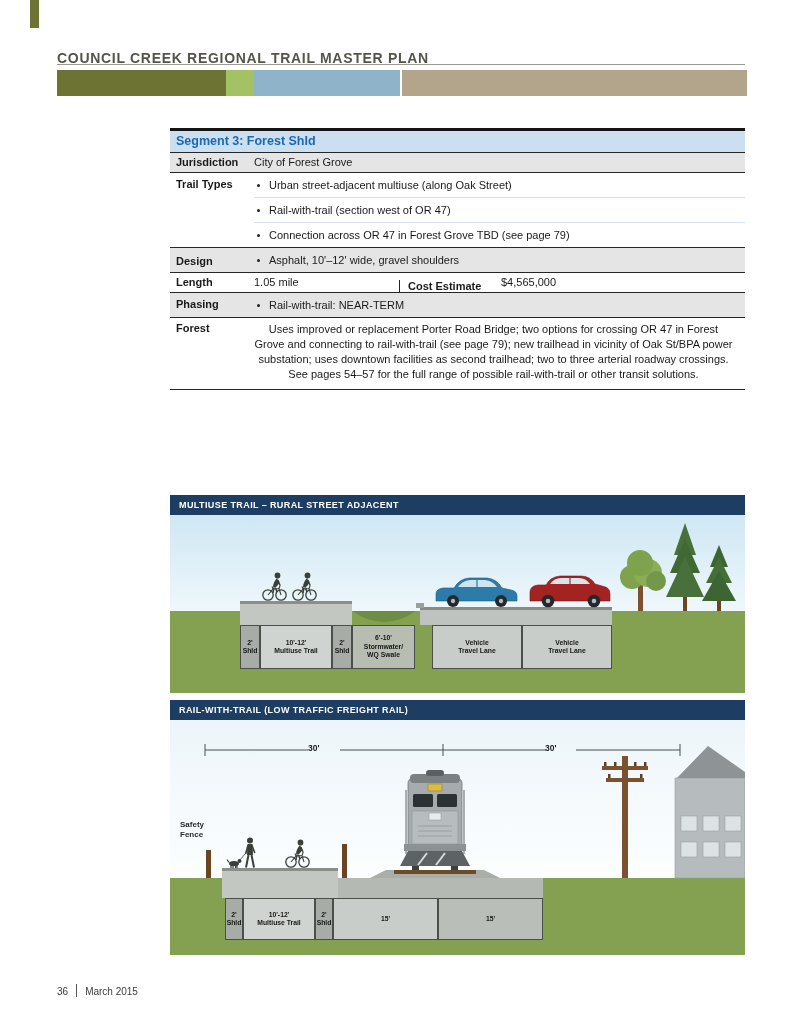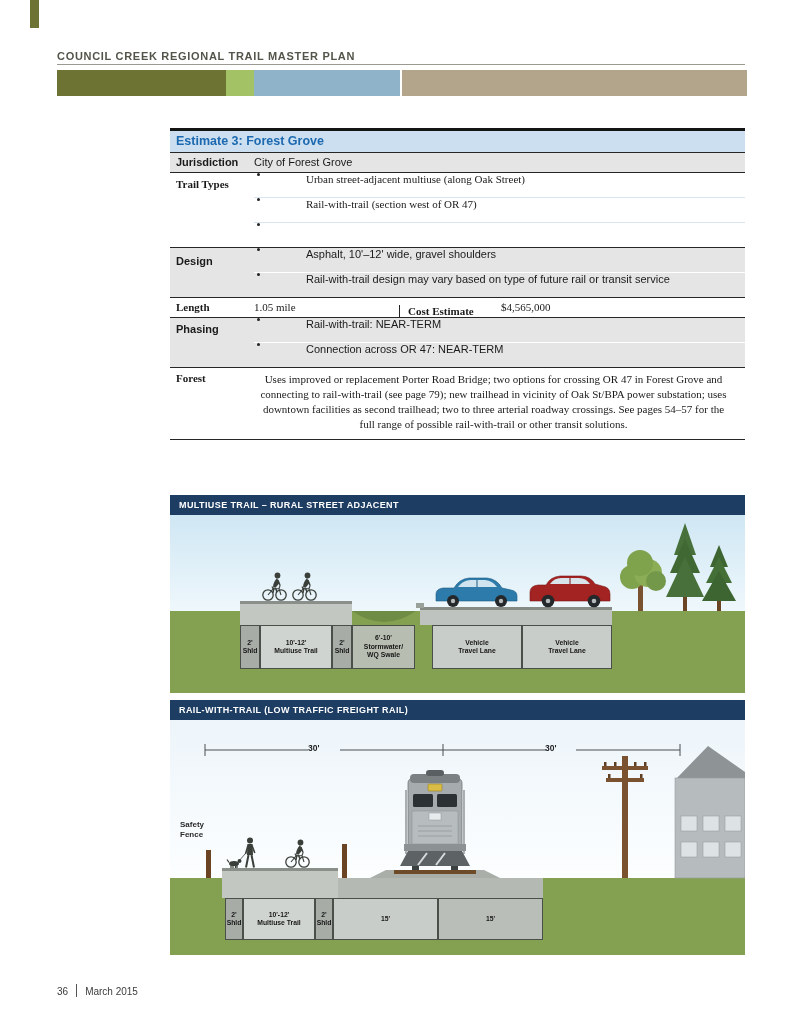--- a/index.html
+++ b/index.html
@@ -2,43 +2,43 @@
 <html><head>
 <meta charset="utf-8">
 <style>
   html,body{margin:0;padding:0;}
   body{
     width:800px;height:1035px;position:relative;background:#ffffff;
     font-family:"Liberation Sans", sans-serif;color:#1a1a1a;overflow:hidden;
   }
   
   .corner-tab{position:absolute;left:30px;top:0;width:9px;height:28px;background:#6d7433;}
-  .doc-title{position:absolute;left:57px;top:50px;font-size:11px;font-weight:bold;
+  .doc-title{position:absolute;left:57px;top:50px;font-size:14px;font-weight:bold;
     letter-spacing:.7px;color:#55544a;}
   .header-rule{position:absolute;left:57px;top:64px;width:688px;height:1px;background:#9a9a92;}
   .color-band{position:absolute;left:57px;top:70px;height:26px;display:flex;}
   .color-band .seg{height:100%;}
   .seg.olive{width:169px;background:#6d7433;}
   .seg.lime{width:28px;background:#a3c266;}
   .seg.blue{width:146px;background:#8fb3c9;}
   .seg.gapw{width:2px;background:#ffffff;}
   .seg.tan{width:345px;background:#b2a58c;}
   
   .seg-table{position:absolute;left:170px;top:128px;width:575px;
     border-top:3px solid #141414;border-bottom:1px solid #262626;font-size:11px;}
   .t-title{height:21px;line-height:21px;padding-left:6px;background:#cbdff0;
     color:#1c69b0;font-weight:bold;font-size:12.5px;}
   .t-row{display:flex;border-top:1px solid #262626;}
   .bg-blue{background:#e5e5e5;}
-  .bg-white{background:#ffffff;font-family:Liberation Serif, serif;}
+  .bg-white{background:#ffffff;}
   .t-label{width:84px;flex:none;font-weight:bold;padding-left:6px;box-sizing:border-box;}
   .r-simple{height:19px;align-items:center;}
   .r-simple .t-label,.r-simple .t-value{line-height:19px;}
   .t-cell{flex:1;}
-  .b-row{display:flex;height:24px;gap:37px;}
+  .b-row{display:flex;align-items:center;height:24px;}
   .dot{flex:none;width:3px;height:3px;border-radius:50%;background:#222;margin:0 9px 0 3px;}
   .sep-w .b-row + .b-row{border-top:1px solid #d8e5f1;}
   .sep-b .b-row + .b-row{border-top:1px solid #ffffff;}
   .len-row{height:19px;align-items:flex-end;}
   .len-row .t-label,.len-row .t-value{line-height:19px;}
   .len-val{width:145px;flex:none;}
   .cost-label{width:102px;flex:none;border-left:1px solid #222;padding-left:8px;
     box-sizing:border-box;font-weight:bold;}
   .cost-val{flex:1;}
   .notes-row{padding:4px 0 7px 0;}
@@ -85,75 +85,68 @@
 
 <div class="color-band">
   <span class="seg olive"></span>
   <span class="seg lime"></span>
   <span class="seg blue"></span>
   <span class="seg gapw"></span>
   <span class="seg tan"></span>
 </div>
 
 <section class="seg-table">
-  <div class="t-title">Estimate 3: Forest Grove</div>
+  <div class="t-title">Segment 3: Forest Shld</div>
 
   <div class="t-row bg-blue r-simple">
     <div class="t-label">Jurisdiction</div>
     <div class="t-value">City of Forest Grove</div>
   </div>
 
   <div class="t-row bg-white">
     <div class="t-label" style="padding-top:5px">Trail Types</div>
     <div class="t-cell sep-w">
       <div class="b-row">
           <span class="dot"></span>
           <span>Urban street-adjacent multiuse (along Oak Street)</span>
         </div>
       <div class="b-row">
           <span class="dot"></span>
           <span>Rail-with-trail (section west of OR 47)</span>
         </div>
       <div class="b-row">
           <span class="dot"></span>
+          <span>Connection across OR 47 in Forest Grove TBD (see page 79)</span>
         </div>
     </div>
   </div>
 
   <div class="t-row bg-blue">
     <div class="t-label" style="padding-top:7px">Design</div>
     <div class="t-cell sep-b">
       <div class="b-row">
           <span class="dot"></span>
           <span>Asphalt, 10'–12' wide, gravel shoulders</span>
-        </div>
-      <div class="b-row">
-          <span class="dot"></span>
-          <span>Rail-with-trail design may vary based on type of future rail or transit service</span>
         </div>
     </div>
   </div>
 
   <div class="t-row bg-white len-row">
     <div class="t-label">Length</div>
     <div class="t-value len-val">1.05 mile</div>
     <div class="cost-label">Cost Estimate</div>
     <div class="t-value cost-val">$4,565,000</div>
   </div>
 
   <div class="t-row bg-blue">
     <div class="t-label" style="padding-top:5px">Phasing</div>
     <div class="t-cell sep-b">
       <div class="b-row">
           <span class="dot"></span>
           <span>Rail-with-trail: NEAR-TERM</span>
-        </div>
-      <div class="b-row">
-          <span class="dot"></span>
-          <span>Connection across OR 47: NEAR-TERM</span>
         </div>
     </div>
   </div>
 
   <div class="t-row bg-white notes-row">
     <div class="t-label">Forest</div>
     <div class="notes-val">Uses improved or replacement Porter Road Bridge; two options for crossing OR 47 in Forest Grove and connecting to rail-with-trail (see page 79); new trailhead in vicinity of Oak St/BPA power substation; uses downtown facilities as second trailhead; two to three arterial roadway crossings. See pages 54–57 for the full range of possible rail-with-trail or other transit solutions.</div>
   </div>
 </section>
 

